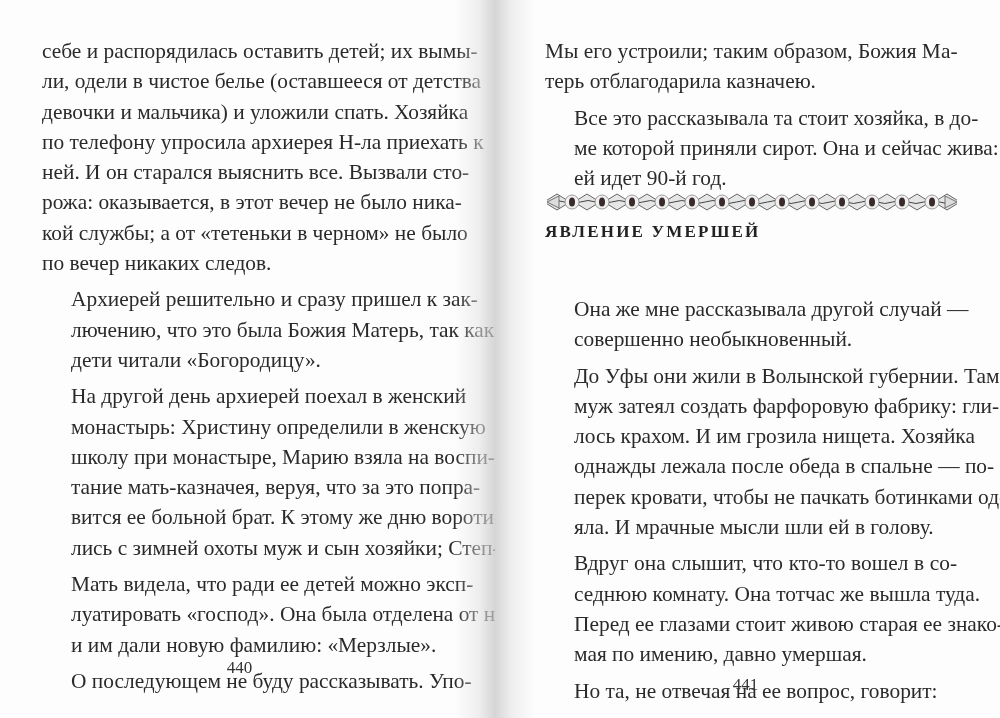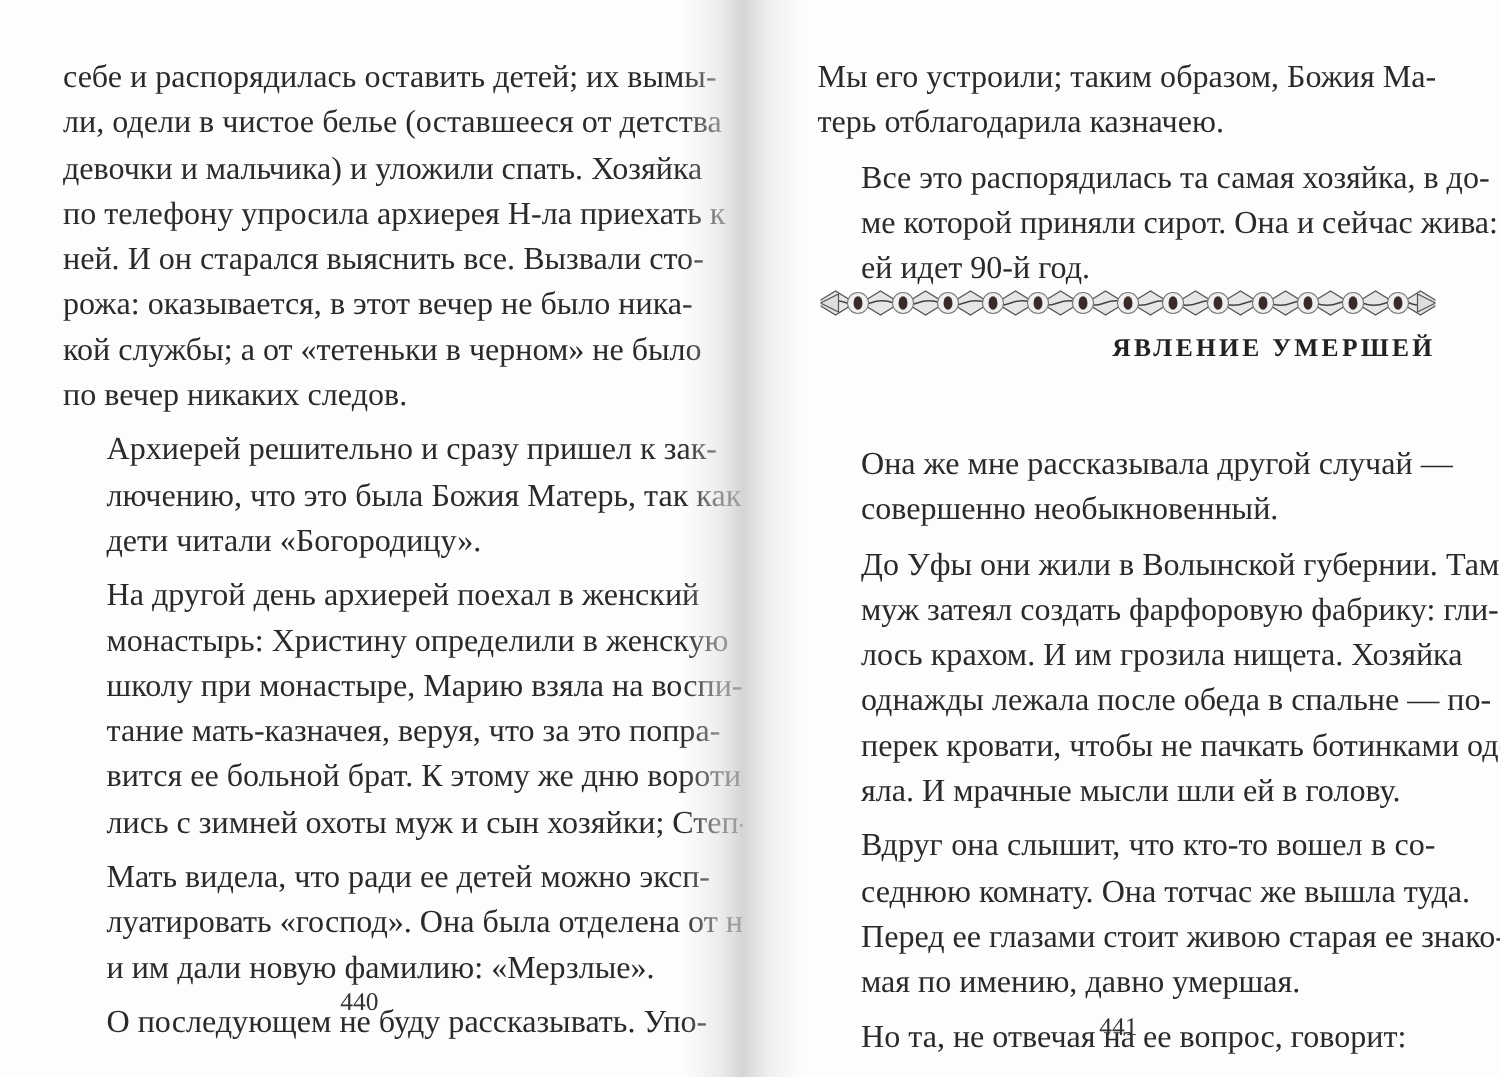--- a/index.html
+++ b/index.html
@@ -35,21 +35,21 @@
   .page-number {
     position: absolute; font-size: 17px; color: #333;
     width: 100%; text-align: center;
   }
   .page-left .page-number { top: 658px; left: -8px; }
   .page-right .page-number { top: 675px; left: -2px; }
   .ornament {
     position: absolute; left: 52px; top: 188px; width: 410px; height: 28px;
   }
   .chapter-title {
-    position: absolute; left: 50px; top: 222px; width: 412px; text-align: right;
+    position: absolute; left: 50px; top: 222px; width: 412px; text-align: left;
     font-size: 17px; font-weight: bold; letter-spacing: 2.2px; color: #222;
   }
 </style>
 </head>
 <body>
 
 <div class="spread">
   <div class="page page-left">
     <div class="text-block" id="left-text">
         <div class="p">
@@ -86,21 +86,21 @@
       </div>
     <div class="page-number">440</div>
   </div>
   <div class="page page-right">
     <div class="text-block" id="right-top-text" style="top:36px;">
         <div class="p">
           <span class="line">Мы его устроили; таким образом, Божия Ма-</span>
           <span class="line last">терь отблагодарила казначею.</span>
         </div>
         <div class="p indent gap">
-          <span class="line" style="text-indent: 29px;">Все это распорядилась та самая хозяйка, в до-</span>
+          <span class="line" style="text-indent: 29px;">Все это рассказывала та стоит хозяйка, в до-</span>
           <span class="line">ме которой приняли сирот. Она и сейчас жива:</span>
           <span class="line last">ей идет 90-й год.</span>
         </div>
       </div>
     <svg class="ornament" viewBox="0 0 410 28" preserveAspectRatio="none" id="ornament">
         <path d="M -3 14 L 10 6 L 23 14 L 10 22 Z" fill="#e6e6e6" stroke="#555" stroke-width="0.9"></path>
         <path d="M 27 14 L 40 6 L 53 14 L 40 22 Z" fill="#e6e6e6" stroke="#555" stroke-width="0.9"></path>
         <path d="M 57 14 L 70 6 L 83 14 L 70 22 Z" fill="#e6e6e6" stroke="#555" stroke-width="0.9"></path>
         <path d="M 87 14 L 100 6 L 113 14 L 100 22 Z" fill="#e6e6e6" stroke="#555" stroke-width="0.9"></path>
         <path d="M 117 14 L 130 6 L 143 14 L 130 22 Z" fill="#e6e6e6" stroke="#555" stroke-width="0.9"></path>

